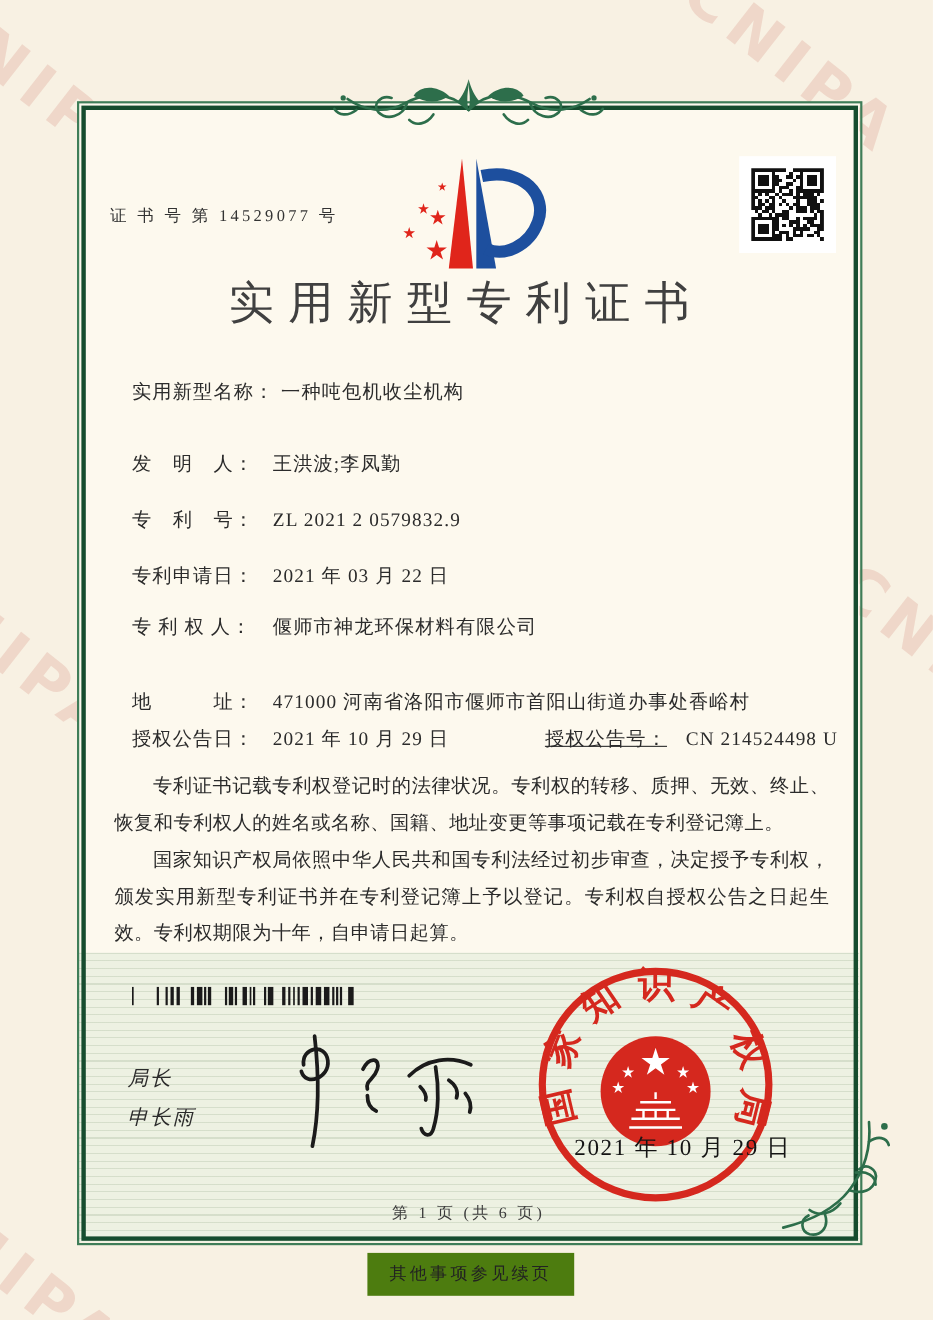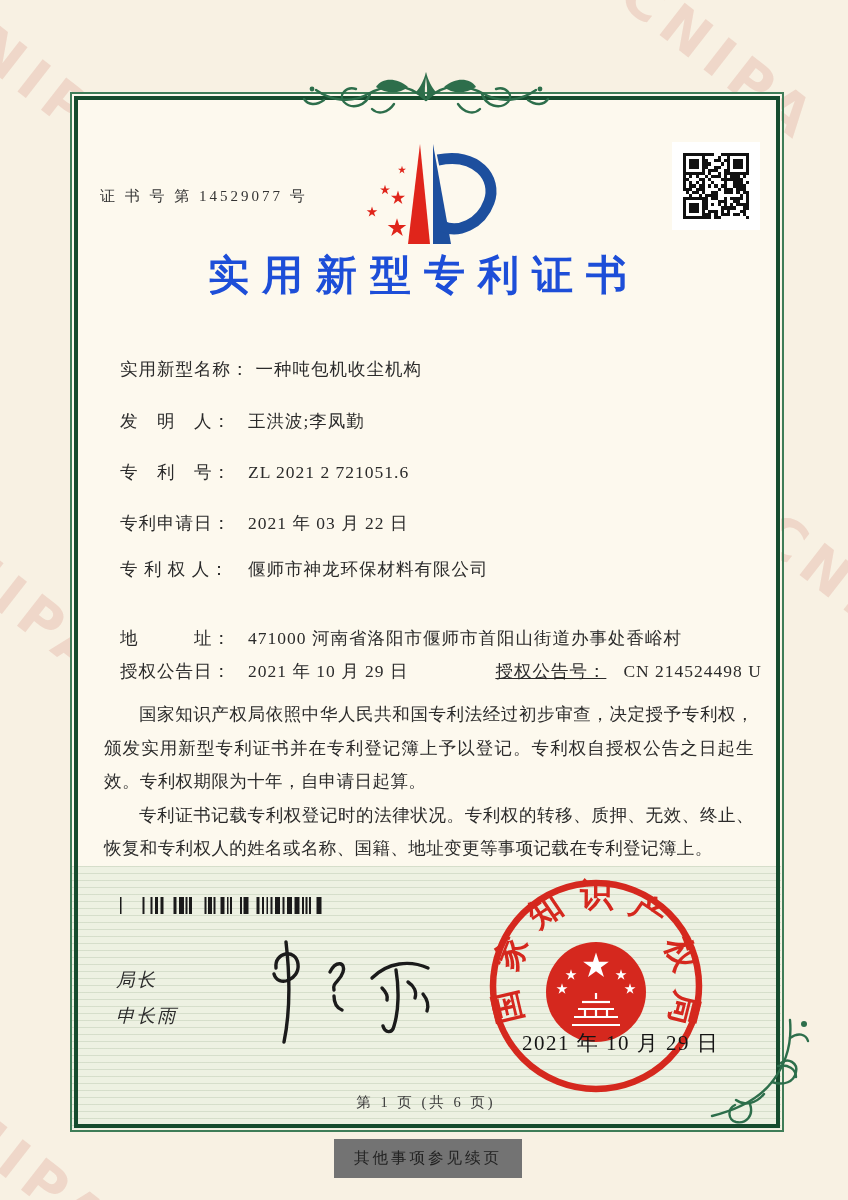--- a/index.html
+++ b/index.html
@@ -25,41 +25,41 @@
 
   
   .frame{left:70px;top:92px;width:710px;height:1036px;border:2px solid #3f7d58;z-index:3;}
   .frame::after{content:"";position:absolute;inset:2px;border:4px solid #164c2e;}
 
   .z{z-index:5;}
 
   .cert-no{left:100px;top:143px;font-size:15px;letter-spacing:3px;color:#333;margin-top:44px;}
 
   .title{left:0;top:248px;width:848px;text-align:center;font-size:41px;
-         font-weight:bold;letter-spacing:13px;color:#1d4ed8;}
+         font-weight:normal;letter-spacing:13px;color:#404040;}
 
   .qr-patch{left:672px;top:142px;width:88px;height:88px;background:#fff;}
 
   .row{left:120px;font-size:17.5px;letter-spacing:1px;white-space:nowrap;}
   .row .lab{display:inline-block;min-width:122px;}
   .row .val{margin-left:6px;}
   .grant2{margin-left:87px;text-decoration:underline;}
 
   .paras{left:104px;top:698px;width:650px;font-size:17.5px;line-height:1.92;
          text-align:justify;letter-spacing:0.4px;}
   .paras p{margin:0;text-indent:2em;}
 
   .bureau{left:116px;font-size:18.5px;letter-spacing:2px;font-style:italic;}
 
   .seal-date{left:522px;top:1029px;font-size:21px;letter-spacing:1.5px;color:#141414;z-index:7;}
 
   .page-no{left:120px;top:1093px;width:612px;text-align:center;font-size:14.5px;
            letter-spacing:3px;color:#3a3a3a;}
 
-  .cont-box{left:334px;top:1139px;background:#737373;padding:9px 20px;
+  .cont-box{left:334px;top:1139px;background:#4d7c0f;padding:9px 20px;
             font-size:15.5px;letter-spacing:3px;color:#222;}
 </style>
 </head>
 <body>
 
 <div class="wm wm-pink" style="left:-38px;top:-18px;font-size:56px;">CNIPA</div>
 <div class="wm wm-pink" style="left:648px;top:-40px;font-size:56px;">CNIPA</div>
 <div class="wm wm-tan" style="left:268px;top:158px;font-size:46px;">CNIPA</div>
 <div class="wm wm-tan" style="left:498px;top:348px;font-size:58px;">CNIPA</div>
 <div class="wm wm-pink" style="left:-62px;top:498px;font-size:56px;">CNIPA</div>
@@ -279,45 +279,45 @@
         <rect x="16" y="2" width="3" height="3" fill="#111"></rect>
         <rect x="0" y="14" width="7" height="7" fill="#111"></rect>
         <rect x="1" y="15" width="5" height="5" fill="#fff"></rect>
         <rect x="2" y="16" width="3" height="3" fill="#111"></rect>
       </g>
     </svg>
 </div>
 
 <div class="abs z title">实用新型专利证书</div>
 
-<div class="abs z row" style="top:357px;text-align:right;">
+<div class="abs z row" style="top:344px;text-align:right;">
   <span class="lab">实用新型名称：</span><span class="val">一种吨包机收尘机构</span>
 </div>
 <div class="abs z row" style="top:409px;">
   <span class="lab">发　明　人：</span><span class="val">王洪波;李凤勤</span>
 </div>
 <div class="abs z row" style="top:460px;">
-  <span class="lab">专　利　号：</span><span class="val">ZL 2021 2 721051.6</span>
+  <span class="lab">专　利　号：</span><span class="val">ZL 2021 2 0579832.9</span>
 </div>
 <div class="abs z row" style="top:511px;">
   <span class="lab">专利申请日：</span><span class="val">2021 年 03 月 22 日</span>
 </div>
 <div class="abs z row" style="top:557px;">
   <span class="lab">专 利 权 人：</span><span class="val">偃师市神龙环保材料有限公司</span>
 </div>
 <div class="abs z row" style="top:626px;">
   <span class="lab">地　　　址：</span><span class="val">471000  河南省洛阳市偃师市首阳山街道办事处香峪村</span>
 </div>
 <div class="abs z row" style="top:659px;">
   <span class="lab">授权公告日：</span><span class="val">2021 年 10 月 29 日</span><span class="lab grant2">授权公告号：</span><span class="val">CN 214524498 U</span>
 </div>
 
 <div class="abs z paras">
+  <p>专利证书记载专利权登记时的法律状况。专利权的转移、质押、无效、终止、恢复和专利权人的姓名或名称、国籍、地址变更等事项记载在专利登记簿上。</p>
   <p>国家知识产权局依照中华人民共和国专利法经过初步审查，决定授予专利权，颁发实用新型专利证书并在专利登记簿上予以登记。专利权自授权公告之日起生效。专利权期限为十年，自申请日起算。</p>
-  <p>专利证书记载专利权登记时的法律状况。专利权的转移、质押、无效、终止、恢复和专利权人的姓名或名称、国籍、地址变更等事项记载在专利登记簿上。</p>
 </div>
 
 <svg class="abs z" style="left:120px;top:897px;" width="226" height="17" viewBox="0 0 226 17">
     <g class="bars" fill="#1a1a1a">
       <rect x="0" y="0" width="1.5" height="17"></rect>
       <rect x="22.5" y="0" width="2" height="17"></rect>
       <rect x="30.5" y="0" width="2" height="17"></rect>
       <rect x="35" y="0" width="3" height="17"></rect>
       <rect x="40.5" y="0" width="3" height="17"></rect>
       <rect x="53.5" y="0" width="3" height="17"></rect>

